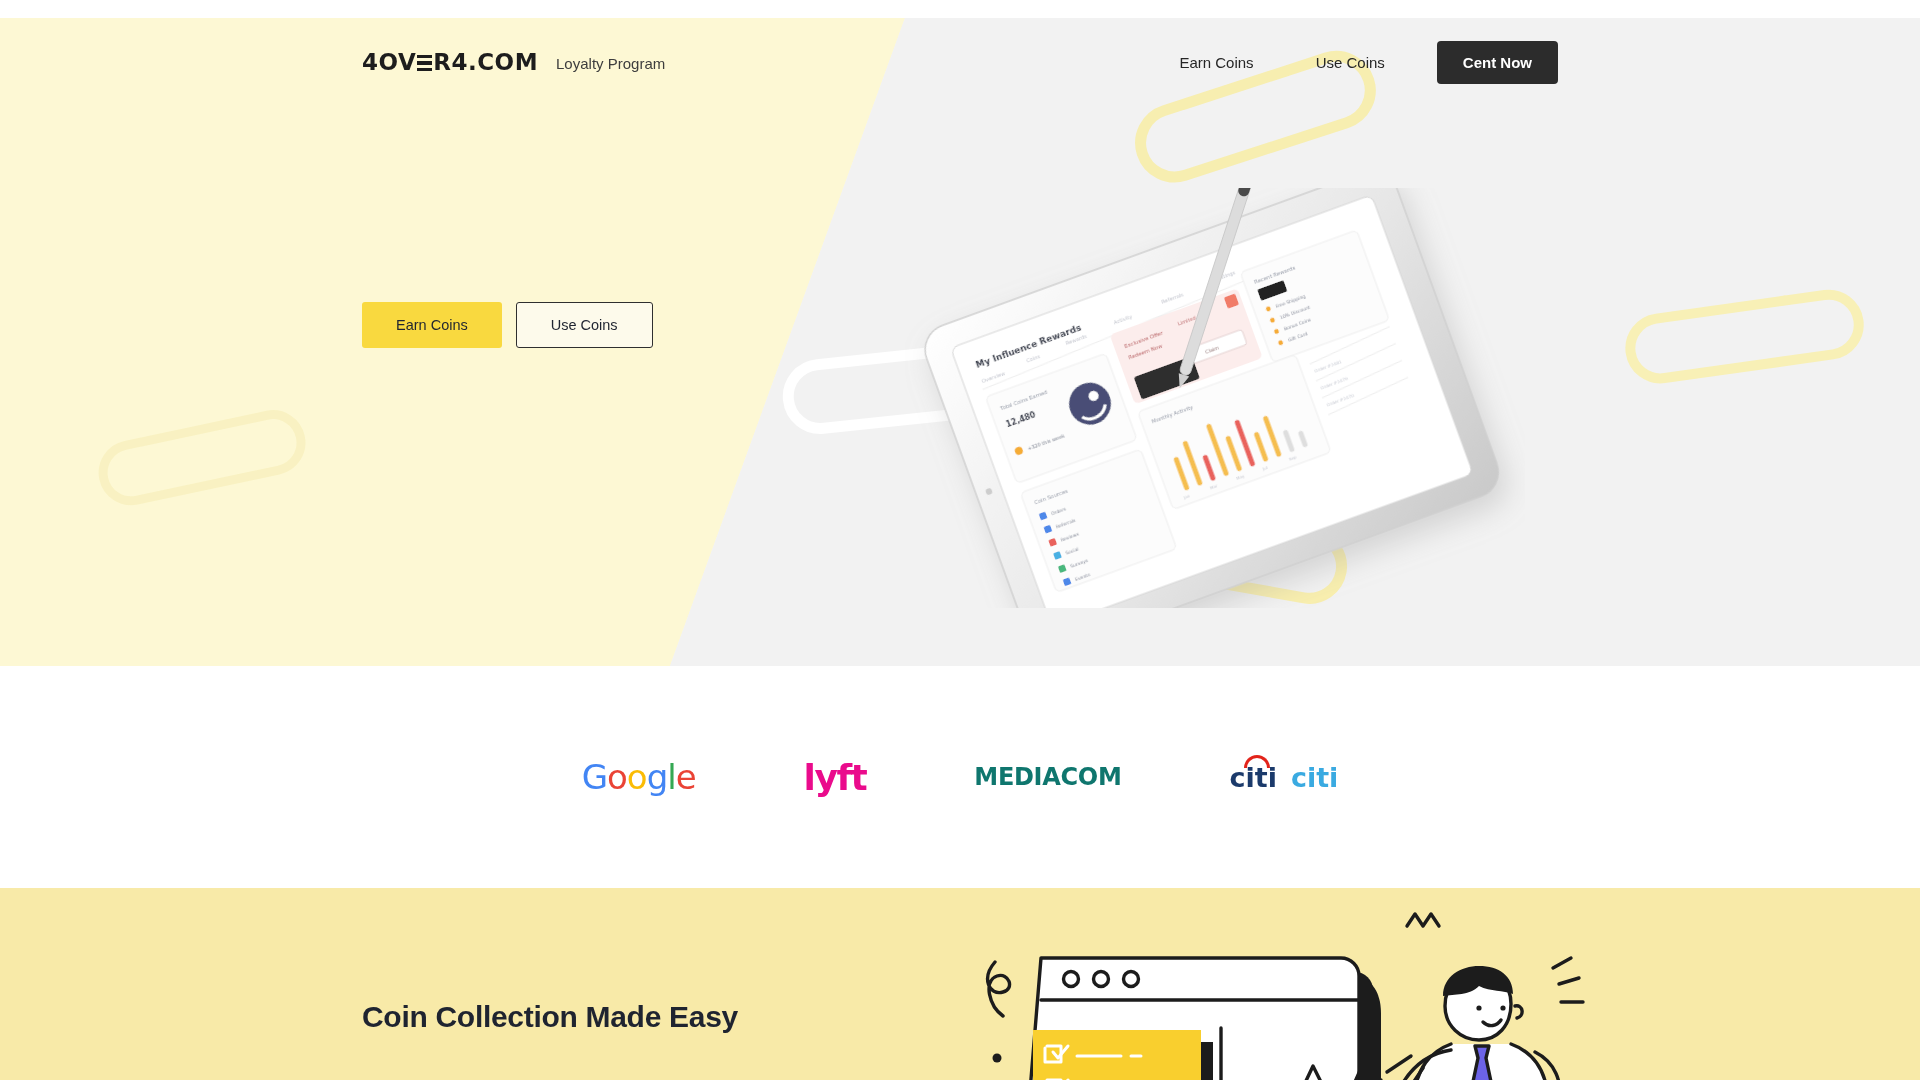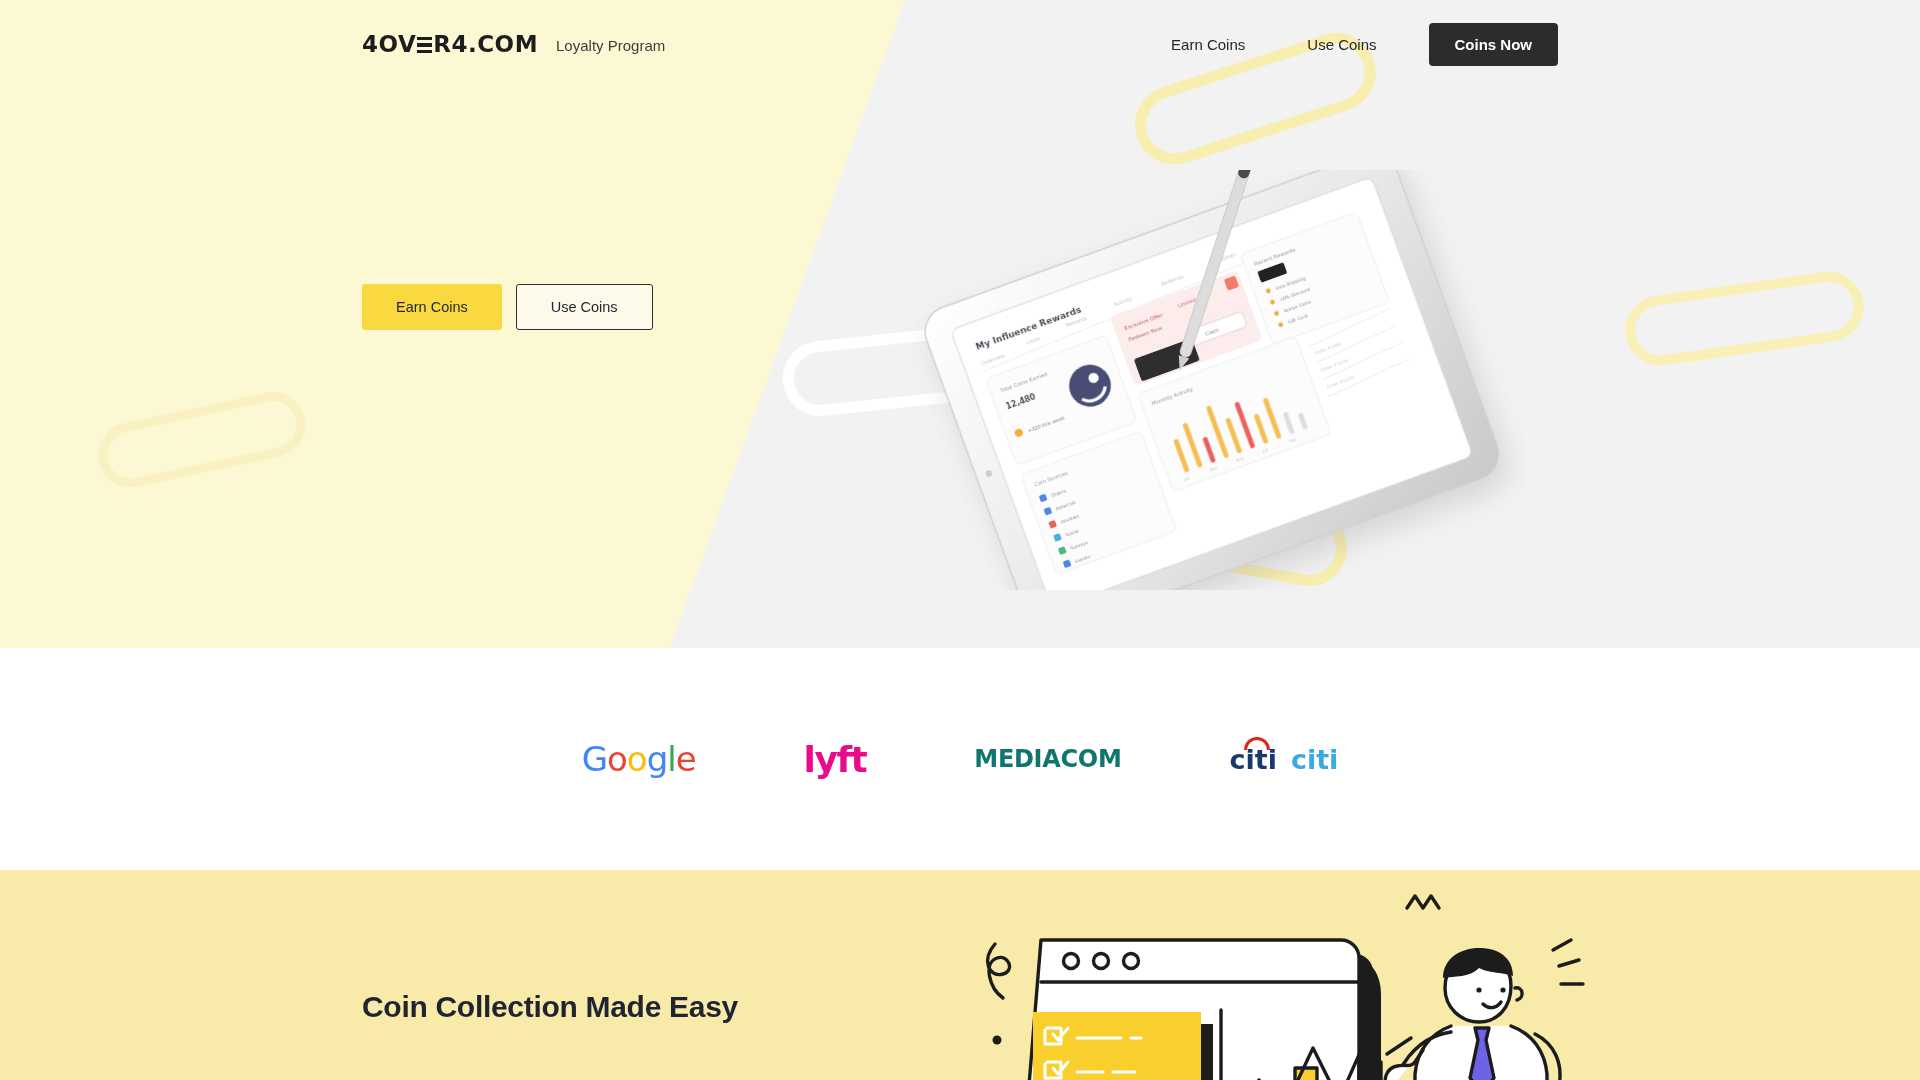--- a/index.html
+++ b/index.html
@@ -10,20 +10,21 @@
     font-family:"Liberation Sans", sans-serif;
     -webkit-font-smoothing:antialiased;
   }
 
   
   .hero {
     position:relative;
     width:1920px; height:648px;
     background:#f4f4f4;
     overflow:hidden;
+    margin-top:18px;
   }
   .hero-yellow-wedge {
     position:absolute; inset:0;
     background:#fdf8d4;
     clip-path: polygon(0 0, 905px 0, 670px 648px, 0 648px);
   }
   .hero-gray-wedge {
     position:absolute; inset:0;
     background:#f2f2f2;
     clip-path: polygon(905px 0, 1920px 0, 1920px 648px, 670px 648px);
@@ -135,21 +136,21 @@
     border:3px solid #e2231a; border-bottom:none;
     border-radius:26px 26px 0 0;
   }
 
   
   .yellow-section {
     position:relative;
     width:1920px; height:210px;
     background:#f8eaa8; overflow:hidden;
   }
-  .ys-content { position:absolute; left:362px; top:120px; width:480px; }
+  .ys-content { position:absolute; left:362px; top:112px; width:480px; }
   .ys-title { font-size:30px; font-weight:bold; color:#1f2430; letter-spacing:-0.3px; }
   .ys-body { margin-top:28px; font-size:15.5px; color:#3a3f4a; line-height:1.65; }
   .ys-illus { position:absolute; left:975px; top:22px; width:620px; height:260px; }
 </style>
 </head>
 <body>
 
 <section class="hero">
 
   <div class="hero-yellow-wedge"></div>
@@ -201,21 +202,21 @@
             <i></i>
           </span>
           <span>R4.COM</span>
       </div>
       <div class="loyalty-label">Loyalty Program</div>
     </div>
 
     <div class="nav-right">
       <a class="nav-link" href="#">Earn Coins</a>
       <a class="nav-link" href="#">Use Coins</a>
-      <button class="btn-start">Coins Now</button>
+      <button class="btn-start">Cent Now</button>
     </div>
   </nav>
 
   <div class="hero-content">
     <div class="hero-cta">
       <button class="btn-earn">Earn Coins</button>
       <button class="btn-use">Use Coins</button>
     </div>
   </div>
 

